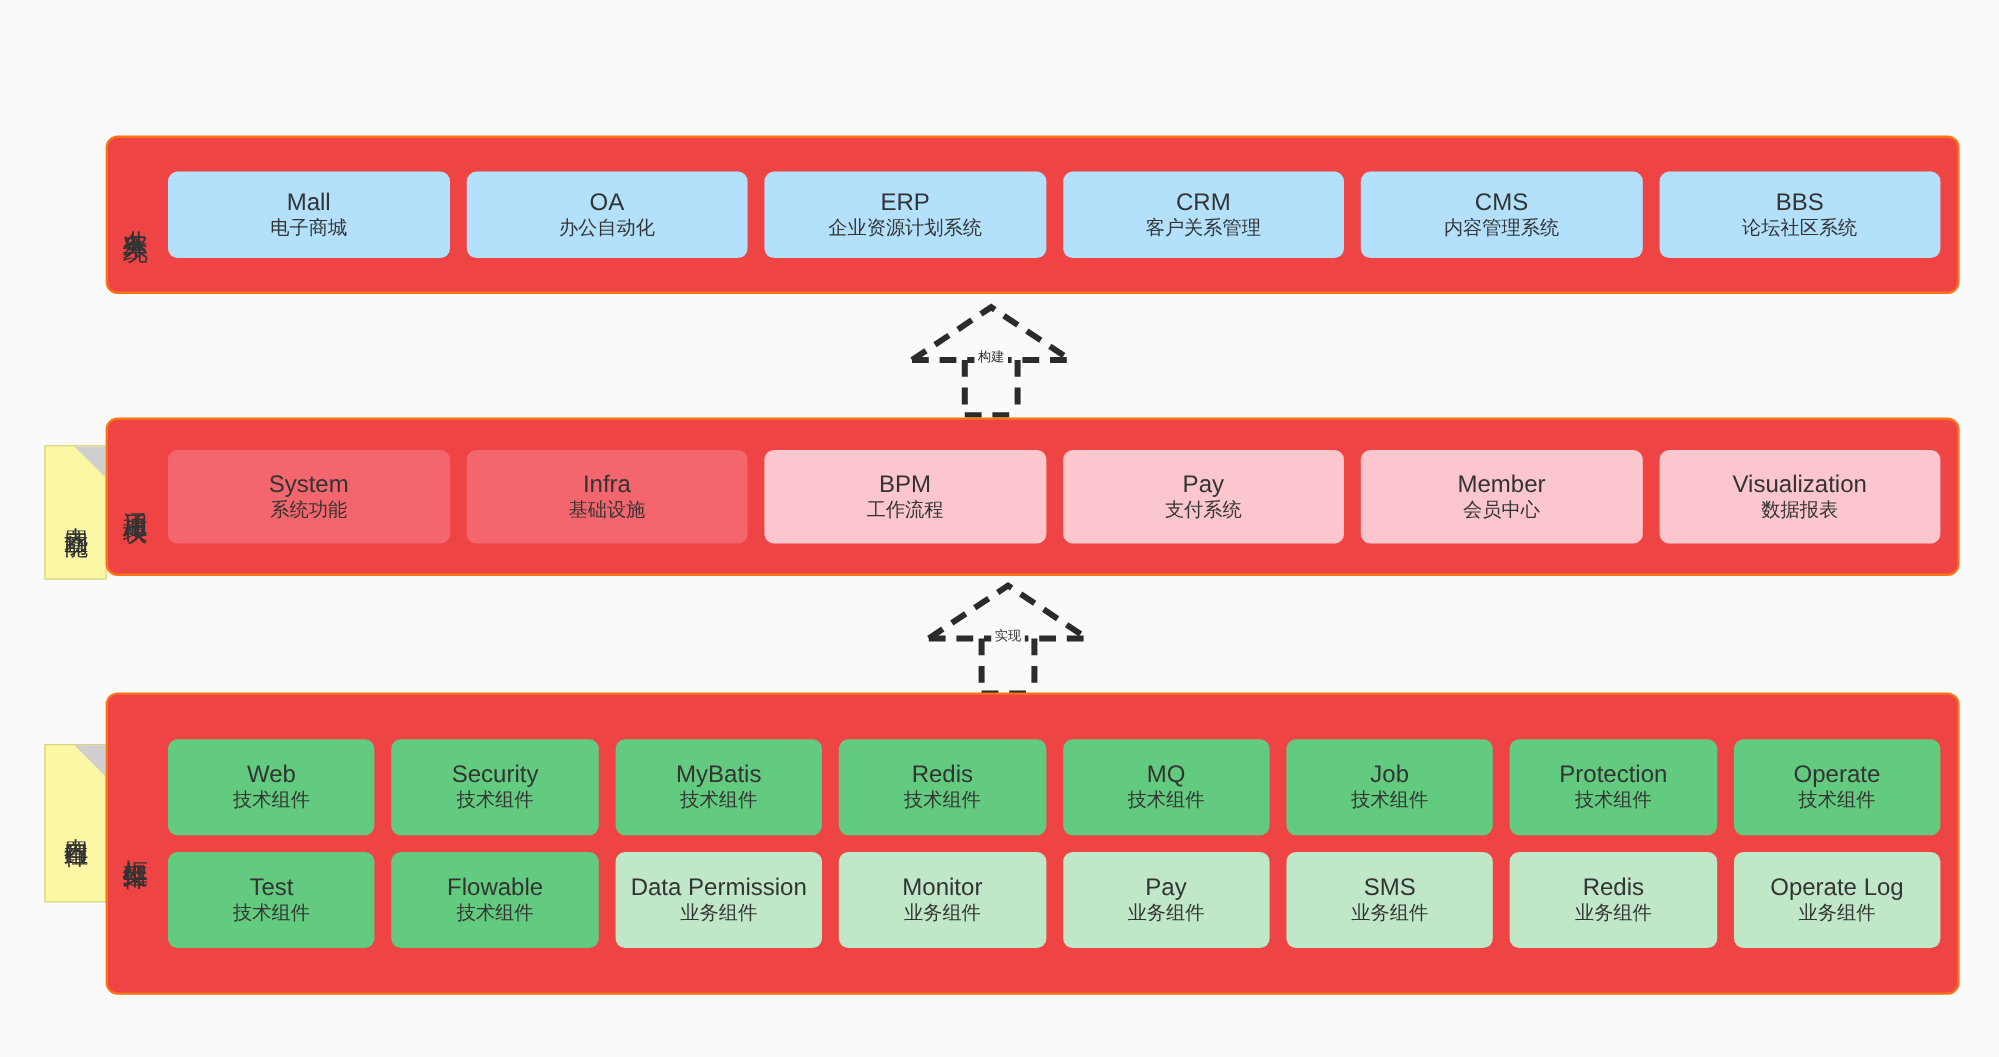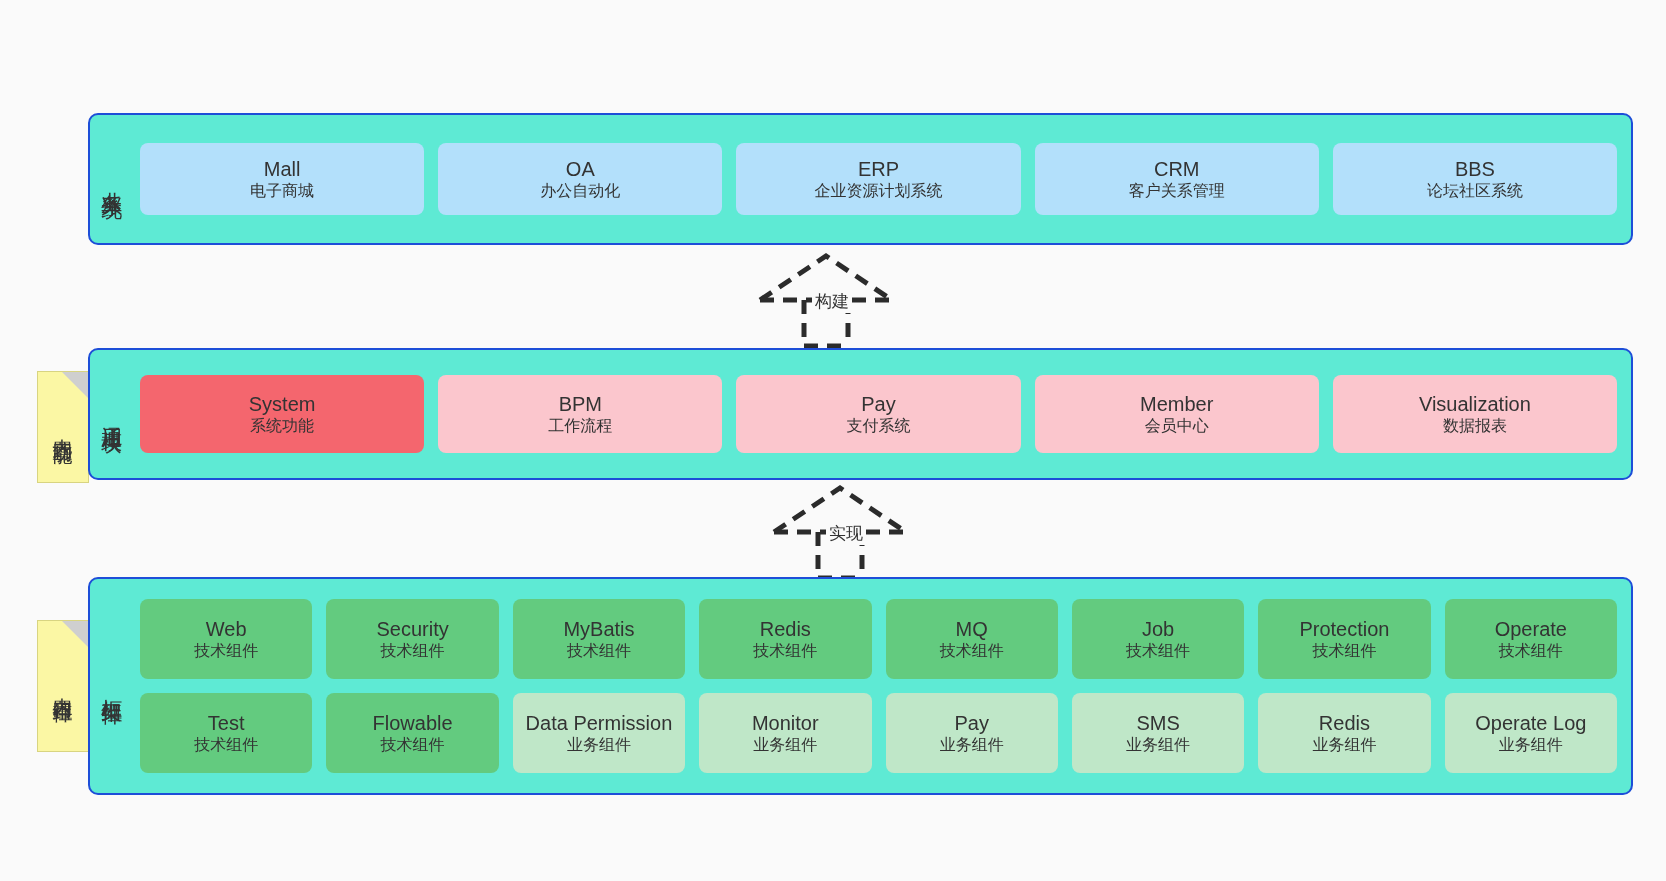--- a/index.html
+++ b/index.html
@@ -22,22 +22,22 @@
     left: 0;
     top: 0;
     width: 1666px;
     height: 881px;
   }
 
   
   .layer {
     position: absolute;
     box-sizing: border-box;
-    background: #5eead4;
-    border: 2px solid #1d4ed8;
+    background: #ef4444;
+    border: 2px solid #f97316;
     border-radius: 10px;
     display: flex;
     flex-direction: row;
     align-items: stretch;
   }
 
   
   .layer-title {
     flex: 0 0 auto;
     width: 44px;
@@ -92,21 +92,21 @@
   .card.green       { background: #63cb7f; }
   .card.lightgreen  { background: #bfe7c8; }
 
   
   #layer-business { left: 88px;  top: 113px; width: 1545px; height: 132px; }
   #layer-business .card { height: 72px; }
 
   #layer-common   { left: 88px;  top: 348px; width: 1545px; height: 132px; }
   #layer-common .card { height: 78px; }
 
-  #layer-framework{ left: 88px;  top: 577px; width: 1545px; height: 218px; }
+  #layer-framework{ left: 88px;  top: 577px; width: 1545px; height: 252px; }
   #layer-framework .card { height: 80px; }
 
   
   .note {
     position: absolute;
     background: #fbf7a4;
     border: 1px solid #d8d481;
     box-sizing: border-box;
     display: flex;
     align-items: center;
@@ -132,21 +132,21 @@
   #note-builtin-func { left: 37px; top: 371px; width: 52px; height: 112px; }
   #note-builtin-comp { left: 37px; top: 620px; width: 52px; height: 132px; }
 
   
   .connector {
     position: absolute;
   }
   .connector svg { display: block; }
   .connector-label {
     position: absolute;
-    font-size: 17px;
+    font-size: 11px;
     color: #333333;
     background: #fafafa;
     padding: 0 3px;
     white-space: nowrap;
     user-select: none;
   }
   #conn-build { left: 748px; top: 252px; width: 180px; height: 96px; }
   #conn-build .connector-label { left: 64px; top: 38px; }
 
   #conn-impl { left: 762px; top: 484px; width: 180px; height: 96px; }
@@ -169,20 +169,24 @@
           <span class="t1">OA</span>
           <span class="t2">办公自动化</span>
         </div>
         <div class="card blue">
           <span class="t1">ERP</span>
           <span class="t2">企业资源计划系统</span>
         </div>
         <div class="card blue">
           <span class="t1">CRM</span>
           <span class="t2">客户关系管理</span>
+        </div>
+        <div class="card blue">
+          <span class="t1">CMS</span>
+          <span class="t2">内容管理系统</span>
         </div>
         <div class="card blue">
           <span class="t1">BBS</span>
           <span class="t2">论坛社区系统</span>
         </div>
       </div>
     </div>
   </div>
 
   <div class="connector" id="conn-build">
@@ -203,20 +207,24 @@
     <span class="fold"></span>
   </div>
 
   <div class="layer" id="layer-common">
     <div class="layer-title">通用模块</div>
     <div class="layer-body">
       <div class="row">
         <div class="card red">
           <span class="t1">System</span>
           <span class="t2">系统功能</span>
+        </div>
+        <div class="card red">
+          <span class="t1">Infra</span>
+          <span class="t2">基础设施</span>
         </div>
         <div class="card pink">
           <span class="t1">BPM</span>
           <span class="t2">工作流程</span>
         </div>
         <div class="card pink">
           <span class="t1">Pay</span>
           <span class="t2">支付系统</span>
         </div>
         <div class="card pink">

